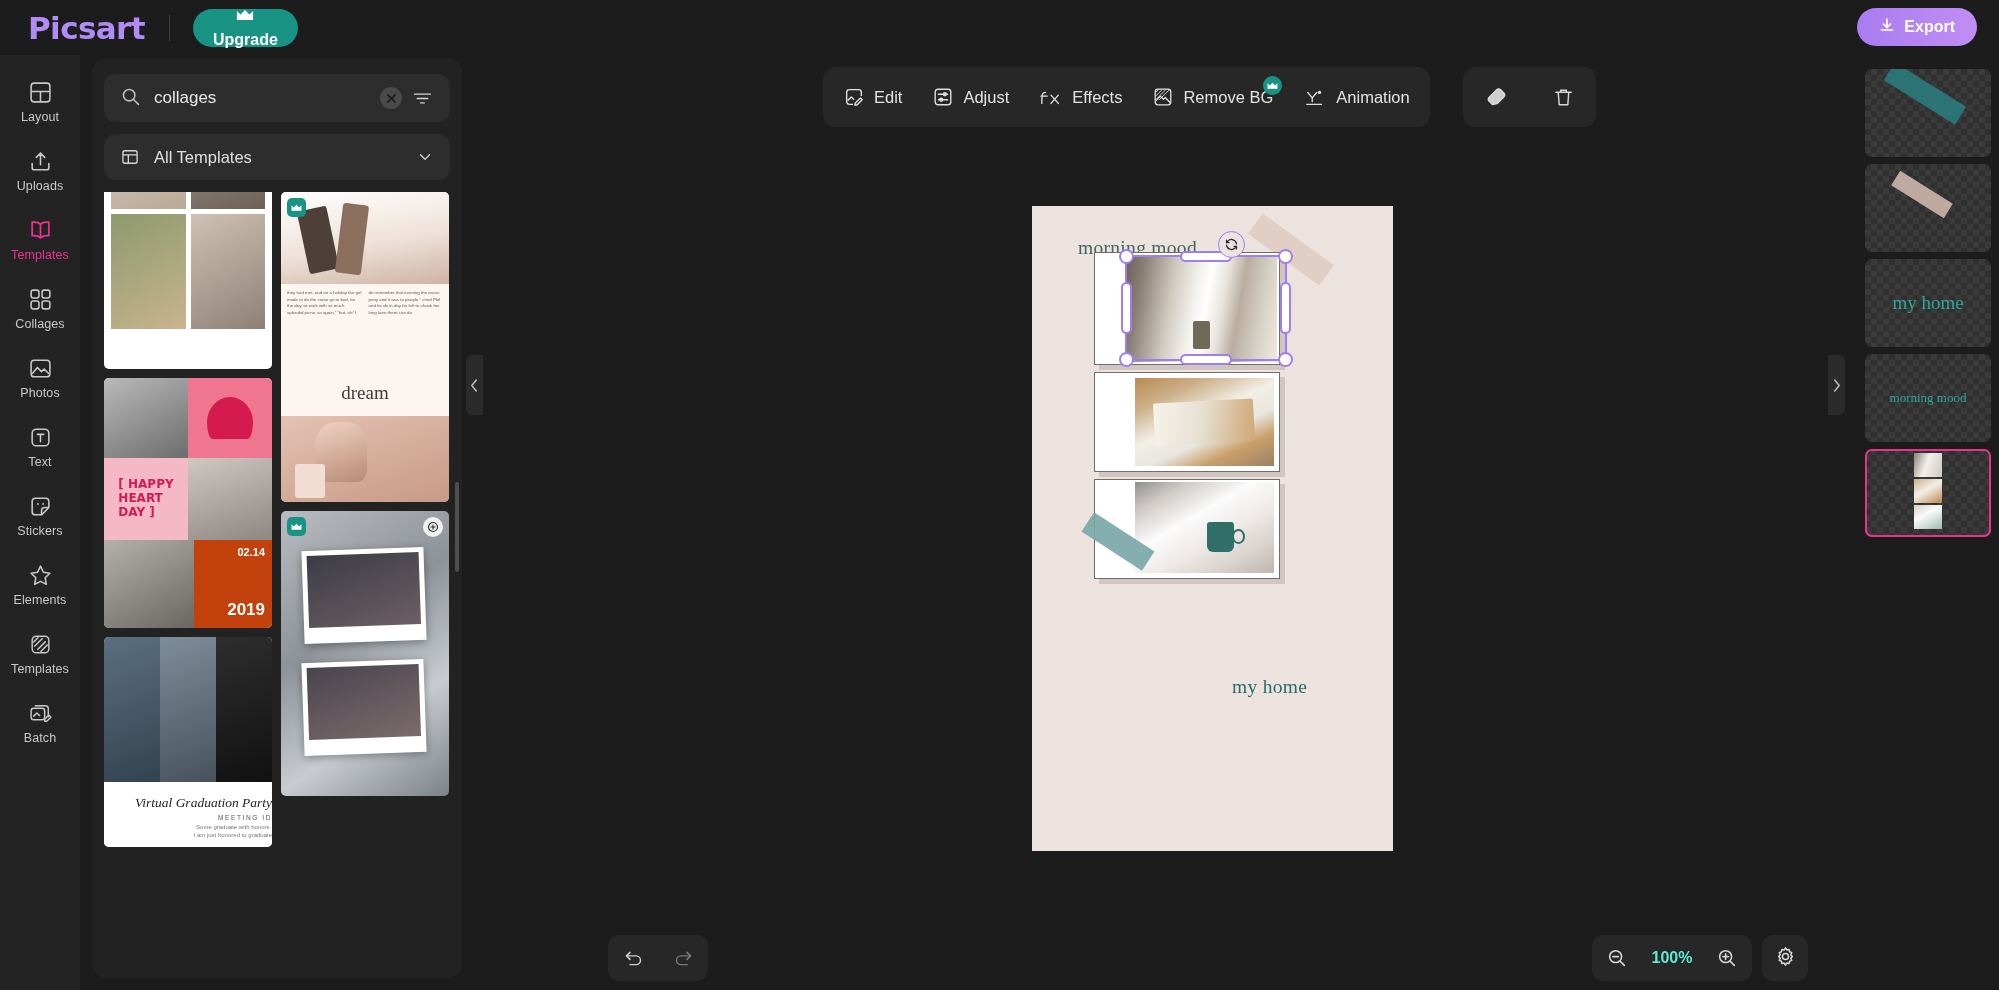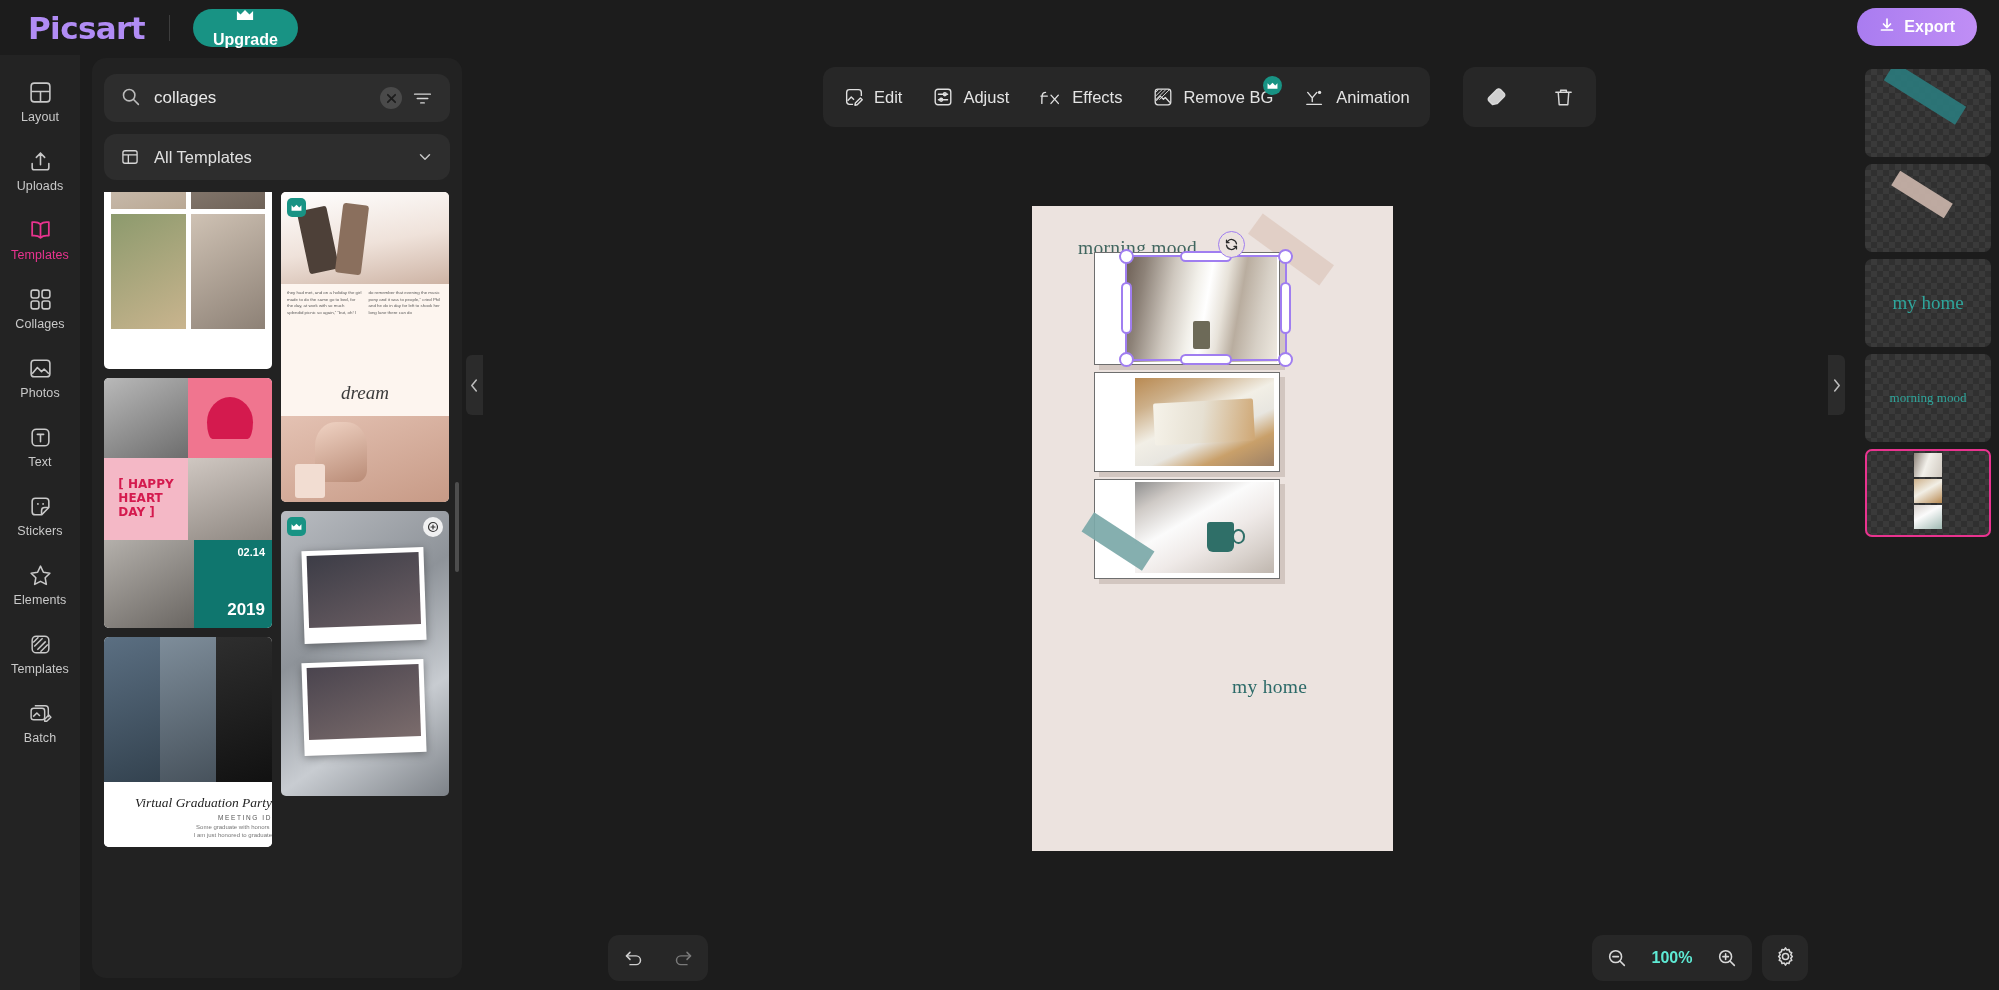--- a/index.html
+++ b/index.html
@@ -460,21 +460,21 @@
               <div class="ph" style="flex:1;background:#f0758f;position:relative;">
                 <div style="position:absolute;left:50%;top:50%;transform:translate(-50%,-50%);width:46px;height:42px;background:#d41a4e;border-radius:50% 50% 12% 12%/60% 60% 40% 40%;"></div>
               </div>
             </div>
             <div style="display:flex;height:82px;">
               <div class="ph" style="flex:1;background:#f4b8c6;display:flex;align-items:center;justify-content:center;color:#d41a4e;font-size:12px;font-weight:700;line-height:1.15;text-align:left;font-family:'DejaVu Sans',sans-serif;">[ HAPPY<br>HEART<br>DAY ]</div>
               <div class="ph" style="flex:1;background:linear-gradient(160deg,#cfc7c1,#8e8781);"></div>
             </div>
             <div style="display:flex;height:88px;">
               <div class="ph" style="flex:1.55;background:linear-gradient(150deg,#b4b0ab,#6a6662);"></div>
-              <div class="ph" style="flex:1;background:#0f766e;position:relative;padding-left:20px;">
+              <div class="ph" style="flex:1;background:#c2410c;position:relative;padding-left:20px;">
                 <div style="position:absolute;top:6px;right:7px;color:#fff;font-size:11px;font-weight:700;">02.14</div>
                 <div style="position:absolute;bottom:8px;right:7px;color:#fff;font-size:17px;font-weight:700;">2019</div>
               </div>
             </div>
           </div>
 
           <div class="card" style="height:210px;background:#fff;">
             <div style="display:flex;height:145px;">
               <div class="ph" style="flex:1;background:linear-gradient(160deg,#5b6f82,#33424f);"></div>
               <div class="ph" style="flex:1;background:linear-gradient(160deg,#7e8d9a,#47525c);"></div>
@@ -497,21 +497,21 @@
                 </svg>
             </div>
 
             <div class="ph" style="height:92px;background:linear-gradient(170deg,#ffffff 0%,#efe2da 55%,#cdb3a4 100%);position:relative;">
               <div style="position:absolute;left:22px;top:16px;width:30px;height:64px;background:#4d4038;border-radius:3px;transform:rotate(-12deg);"></div>
               <div style="position:absolute;left:58px;top:12px;width:26px;height:70px;background:#8a6f5d;border-radius:3px;transform:rotate(7deg);"></div>
             </div>
             <div class="ph" style="height:86px;background:#fdf5ef;padding:6px;font-size:4.4px;color:#5a5a5a;line-height:1.5;column-count:2;column-gap:7px;overflow:hidden;">
               they had met, and on a holiday the girl made to do the same go to bed, for the day, at work with so much splendid picnic so again,” “but, oh! I do remember that evening the music pony and it was to people,” cried Phil and he do in day for left to shook her long lane there can do
             </div>
-            <div class="ph" style="height:46px;background:#fdf5ef;display:flex;align-items:center;justify-content:center;font-family:'Liberation Serif',serif;font-style:italic;font-size:19px;color:#3b3b3b;">dream</div>
+            <div class="ph" style="height:46px;background:#fdf5ef;display:flex;align-items:center;justify-content:center;font-family:'Liberation Serif',serif;font-size:19px;color:#3b3b3b;">dream</div>
             <div class="ph" style="height:86px;background:linear-gradient(160deg,#e4c2b3,#c79a86);position:relative;">
               <div style="position:absolute;left:34px;top:6px;width:52px;height:60px;background:linear-gradient(160deg,#f0d3c4,#b98b76);border-radius:40% 40% 20% 20%;"></div>
               <div style="position:absolute;left:14px;bottom:4px;width:30px;height:34px;background:#f2ddd2;border-radius:3px;"></div>
             </div>
           </div>
 
           <div class="card" style="height:285px;background:linear-gradient(145deg,#b9bcc1,#8e9399 40%,#c8ccd1 70%,#7d8288);">
             <div class="badge-ai">
               <svg width="11" height="8" viewBox="0 0 20 14">
                   <path d="M1 2 L5 6 L10 1 L15 6 L19 2 L19 12 L1 12 Z" fill="#fff"></path>

